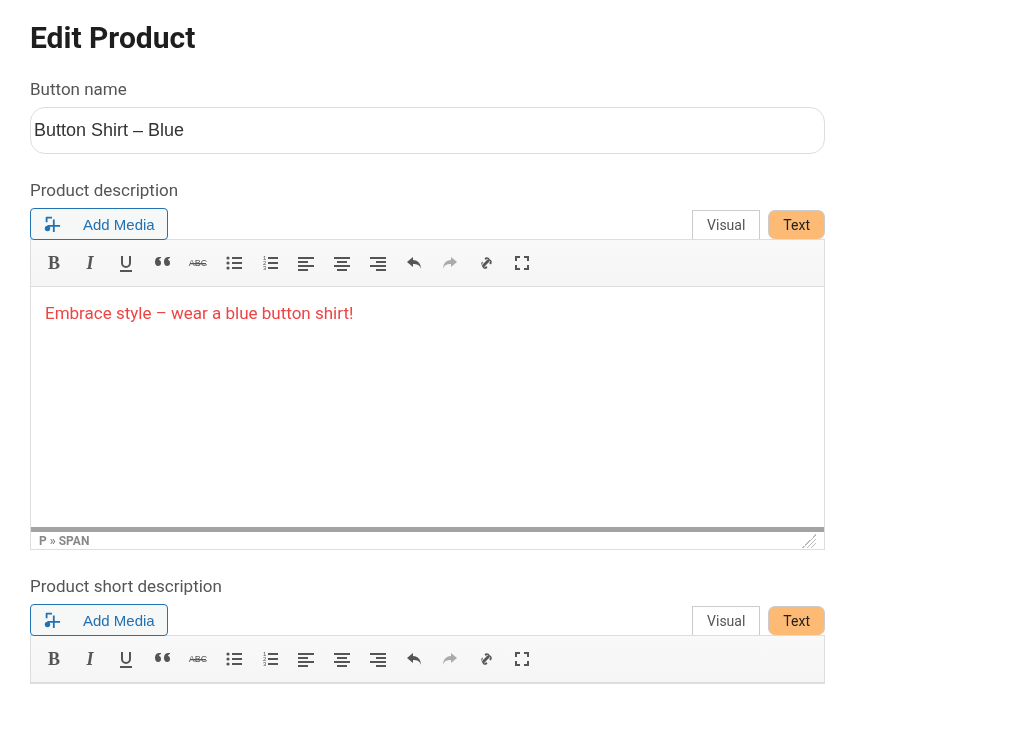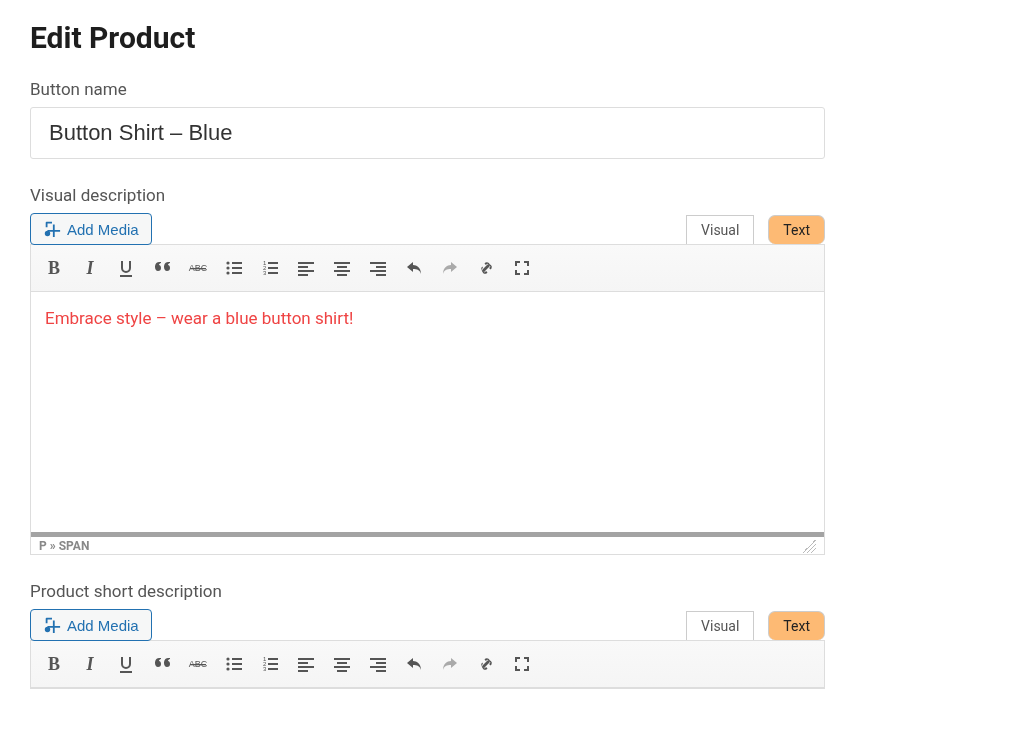--- a/index.html
+++ b/index.html
@@ -21,52 +21,52 @@
     color: #1e1e1e;
   }
   .field-label {
     font-size: 17px;
     color: #555;
     margin: 0 0 8px 0;
     display: block;
   }
   .text-input {
     width: 100%;
-    font-size: 22px;
-    padding: 12px 18px;
+    font-size: 18px;
+    padding: 12px 3px;
     border: 1px solid #ddd;
-    border-radius: 3px;
+    border-radius: 15px;
     color: #333;
   }
   .section-gap { margin-top: 26px; }
 
   .media-row {
     display: flex;
     align-items: center;
     justify-content: space-between;
     margin-top: 6px;
   }
   .add-media-btn {
     display: inline-flex;
     align-items: center;
-    gap: 6px;
+    gap: 22px;
     background: #f6f7f7;
     border: 1px solid #2271b1;
     color: #2271b1;
     font-size: 15px;
     font-weight: 500;
     padding: 6px 12px;
     border-radius: 4px;
     cursor: pointer;
   }
   .add-media-btn svg { width: 18px; height: 18px; fill: #2271b1; }
 
   .editor-tabs {
     display: flex;
-    gap: 14px;
+    gap: 8px;
   }
   .editor-tab {
     font-size: 14px;
     padding: 6px 14px;
     border: 1px solid #ccc;
     background: #f6f7f7;
     color: #555;
     border-bottom: none;
     cursor: pointer;
   }
@@ -194,21 +194,21 @@
 
 <div class="page">
 
   <h1 class="page-title">Edit Product</h1>
 
   <label class="field-label">Button name</label>
   <input type="text" class="text-input" value="Button Shirt – Blue" style="">
 
   
   <div class="section-gap">
-    <label class="field-label">Visual description</label>
+    <label class="field-label">Product description</label>
 
     <div class="media-row">
       <button class="add-media-btn">
         <svg>
             <use href="#ic-media"></use>
           </svg>
         <span>Add Media</span>
       </button>
       <div class="editor-tabs">
         <div class="editor-tab inactive">Visual</div>

